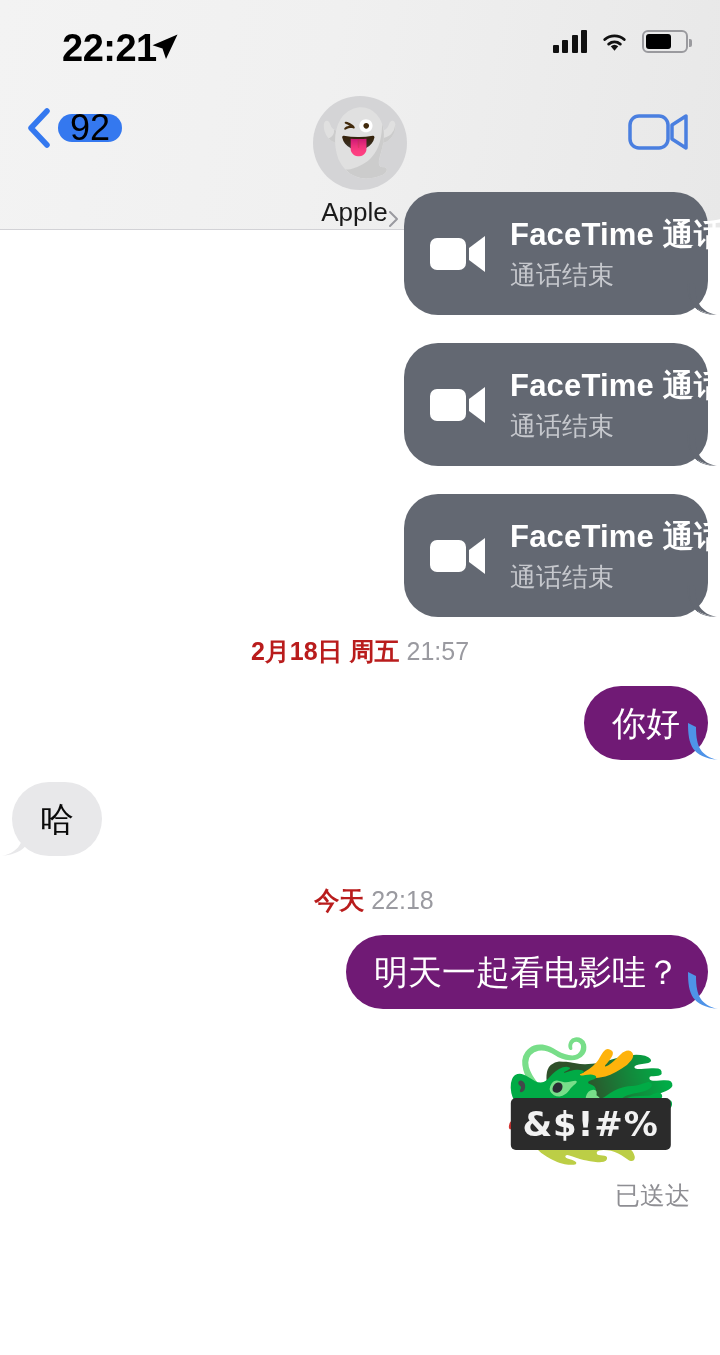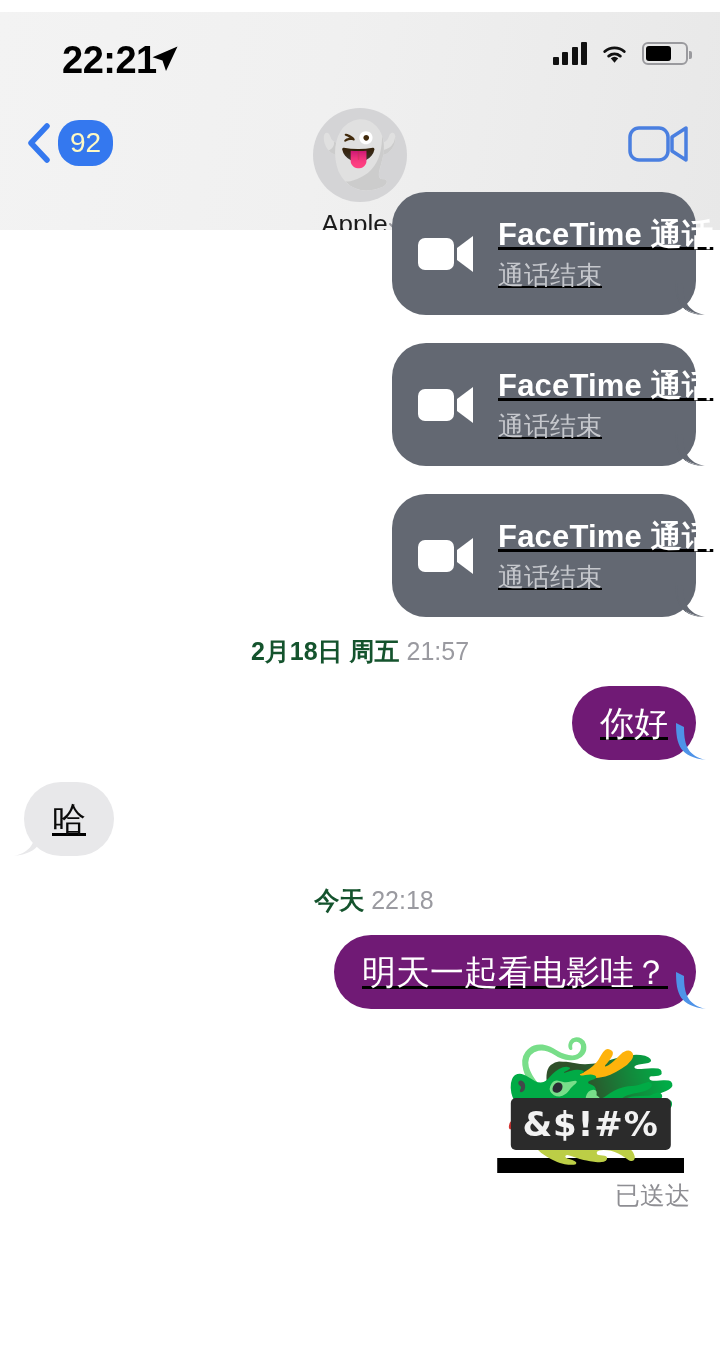--- a/index.html
+++ b/index.html
@@ -6,21 +6,21 @@
   html, body {
     width:720px; height:1355px;
     background:#ffffff;
     font-family:"Liberation Sans","DejaVu Sans",sans-serif;
     overflow:hidden;
   }
   .phone { position:relative; width:720px; height:1355px; background:#fff; overflow:hidden; }
 
   
   .header {
-    position:absolute; top:12px; left:0; width:720px; height:230px;
+    position:absolute; top:0; left:0; width:720px; height:230px;
     background:linear-gradient(100deg,#f3f3f3 0%,#f0f0f0 45%,#e8e8e8 100%);
     border-bottom:1px solid #d2d2d6;
   }
   .statusbar { position:absolute; top:0; left:0; width:720px; height:88px; }
   .sb-time {
     position:absolute; left:62px; top:27px;
     font-size:38px; font-weight:bold; color:#000; letter-spacing:-0.5px;
   }
   .sb-loc { position:absolute; left:150px; top:32px; width:30px; height:30px; }
   .sb-right { position:absolute; right:32px; top:30px; display:flex; align-items:center; gap:13px; }
@@ -38,39 +38,39 @@
   .batt .fill { height:100%; background:#000; border-radius:3px; }
   .batt .cap {
     position:absolute; right:-6px; top:7px; width:3px; height:8px;
     background:#9a9a9e; border-radius:0 2px 2px 0;
   }
 
   
   .back { position:absolute; left:26px; top:108px; display:flex; align-items:center; gap:6px; }
   .chev-back { width:26px; height:40px; }
   .badge {
-    min-width:54px; height:46px; border-radius:21px; background:#3478ef;
-    color:#fef9c3; font-size:28px; display:flex; align-items:center; justify-content:center;
+    min-width:54px; height:28px; border-radius:21px; background:#3478ef;
+    color:#000000; font-size:36px; display:flex; align-items:center; justify-content:center;
     padding:0 12px;
   }
   
   .contact { position:absolute; left:0; top:96px; width:720px; display:flex; flex-direction:column; align-items:center; }
   .avatar {
     width:94px; height:94px; border-radius:50%; background:#d4d4d6;
     display:flex; align-items:center; justify-content:center; font-size:62px; line-height:1;
   }
   .cname { margin-top:7px; display:flex; align-items:flex-end; font-size:26px; color:#1a1a1a; }
   .chev-sm { width:11px; height:18px; }
   
   .ftbtn { position:absolute; right:30px; top:110px; width:62px; height:44px; }
 
   
   .thread { position:absolute; top:230px; left:0; width:720px; height:1125px; background:#fff; }
 
-  .row { display:flex; width:100%; padding:0 24px;text-decoration:underline; }
+  .row { display:flex; width:100%; padding:0 12px; }
   .row.out { justify-content:flex-end; }
   .row.in  { justify-content:flex-start; }
 
   
   .ft-bubble {
     position:relative; background:#636872; border-radius:34px;
     padding:22px 26px 22px 26px; width:304px; display:flex; align-items:center; gap:22px;
   }
   .ft-bubble::after {
     content:""; position:absolute; right:-9px; bottom:0; width:28px; height:34px;
@@ -79,21 +79,21 @@
     clip-path:path("M0 0 C0 22 6 32 27 34 C10 34 0 26 0 10 Z");
   }
   .ft-tail { position:absolute; right:-11px; bottom:-1px; width:32px; height:36px; }
   .ft-cam { width:58px; height:40px; flex:none; }
   .ft-txt { display:flex; flex-direction:column; gap:2px; }
   .ft-title { font-size:31px; font-weight:bold; color:#fff; white-space:nowrap; letter-spacing:0.2px; }
   .ft-sub { font-size:26px; color:#c6c8cd; }
 
   
   .sep { text-align:center; font-size:25px; color:#8e8e93; padding:18px 0 14px; }
-  .sep b { color:#14532d; font-weight:bold; }
+  .sep b { color:#b91c1c; font-weight:bold; }
   .sep span { color:#9a9aa0; }
 
   
   .bub { position:relative; max-width:520px; padding:17px 28px; border-radius:38px; font-size:34px; line-height:1.18; }
   .bub.blue { background:#701a75; color:#fff; }
   .bub.gray { background:#e8e8ea; color:#0a0a0a; }
   .tail { position:absolute; bottom:-1px; width:34px; height:38px; }
   .tail.r { right:-12px; }
   .tail.l { left:-12px; }
 

